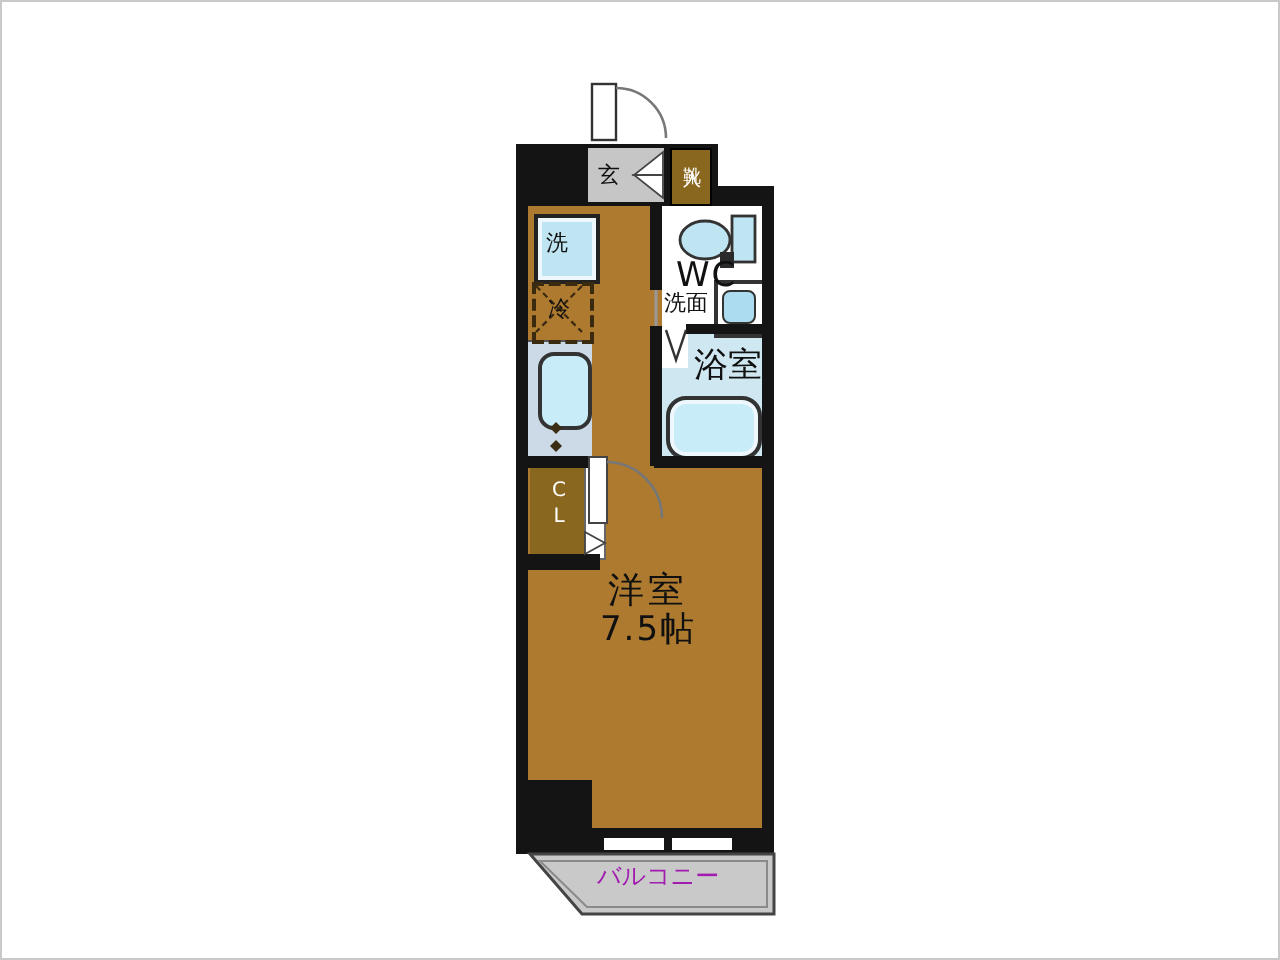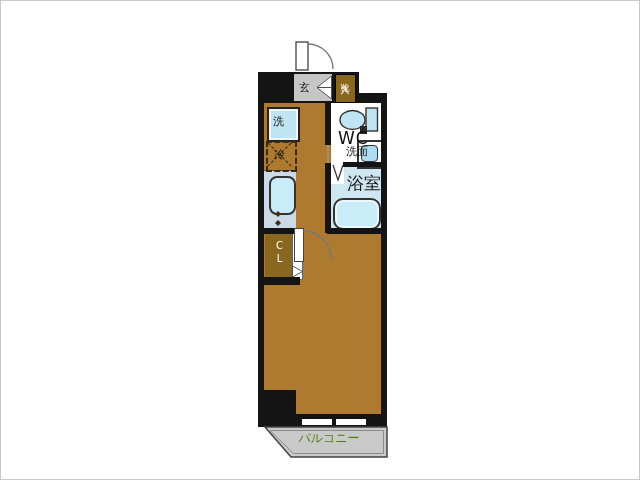--- a/index.html
+++ b/index.html
@@ -28,39 +28,39 @@
   
   .washer{left:267px;top:107px;width:29px;height:31px;background:var(--appliance,#bfe4f2);border:2px solid #222;box-shadow:inset 0 0 0 2px #eef8fc;}
   .washer-label{left:273px;top:116px;font-size:11px;}
   .fridge{left:266px;top:141px;width:27px;height:27px;border:2px dashed #3a2a10;}
   .fridge-label{left:274px;top:149px;font-size:11px;}
   .counter{left:264px;top:170px;width:32px;height:58px;background:var(--counter,#ccd9e6);border-top:1px solid #555;}
   .ksink{left:269px;top:176px;width:23px;height:35px;background:var(--fixture,#c9edf8);border:2px solid #333;border-radius:8px;}
 
   
   .wc-label{left:338px;top:130px;font-size:17px;letter-spacing:1px;}
-  .washroom-label{left:346px;top:146px;font-size:11px;text-align:right;}
+  .washroom-label{left:332px;top:146px;font-size:11px;text-align:right;}
   .basin{left:357px;top:140px;width:23px;height:25px;background:#fff;border:2px solid #333;}
   .basin-inner{left:361px;top:145px;width:15px;height:15px;background:#abdcf0;border:1px solid #333;border-radius:4px;}
 
   
   .bath-notch{left:331px;top:162px;width:13px;height:22px;background:#fff;z-index:3;}
   .bath-label{left:347px;top:175px;font-size:17px;}
   .tub{left:333px;top:198px;width:44px;height:28px;background:var(--fixture,#c9edf8);border:2px solid #333;border-radius:10px;box-shadow:inset 0 0 0 2px #eef8fc;}
 
   
   .closet{left:265px;top:233px;width:27px;height:45px;background:var(--cabinet,#8a671f);}
   .closet-label{left:274px;top:240px;font-size:10px;color:#fff;letter-spacing:2px;}
   .closet-door{left:292px;top:230px;width:9px;height:48px;background:#fff;border:1px solid #666;}
 
   
   .room-label{left:284px;top:287px;width:80px;text-align:center;}
   .room-name{font-size:18px;letter-spacing:2px;}
   .room-size{font-size:17px;margin-top:2px;letter-spacing:1px;}
-  .balcony-label{left:294px;top:432px;width:70px;text-align:center;font-size:12px;color:#4d7c0f;}
+  .balcony-label{left:294px;top:432px;width:70px;text-align:center;font-size:12px;color:#a21caf;}
 </style>
 </head>
 <body>
 
 <div id="canvas">
 
   <div class="abs floor" style="left:264px;top:103px;width:117px;height:311px;"></div>
   <div class="abs room-white" style="left:331px;top:103px;width:50px;height:61px;"></div>
   <div class="abs room-bath" style="left:331px;top:164px;width:50px;height:64px;"></div>
 
@@ -125,15 +125,19 @@
   </svg>
 
   <div class="abs label genkan-label">玄</div>
   <div class="abs label vtext shoebox-label">靴入</div>
   <div class="abs label washer-label">洗</div>
   <div class="abs label fridge-label">冷</div>
   <div class="abs label wc-label">WC</div>
   <div class="abs label washroom-label">洗面</div>
   <div class="abs label bath-label">浴室</div>
   <div class="abs label vtext closet-label">CL</div>
+  <div class="abs label room-label">
+    <div class="room-name">洋室</div>
+    <div class="room-size">7.5帖</div>
+  </div>
   <div class="abs label balcony-label">バルコニー</div>
 
 </div>
 
 </body></html>

